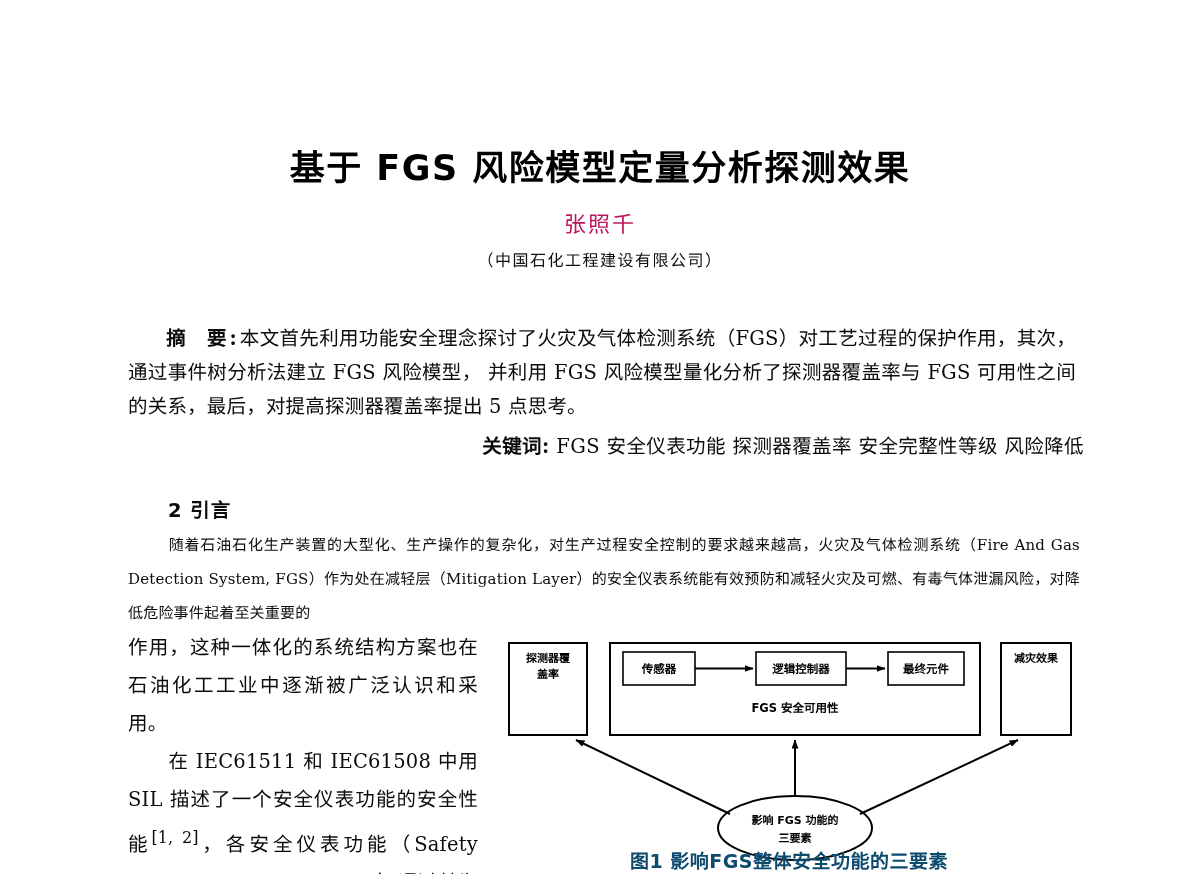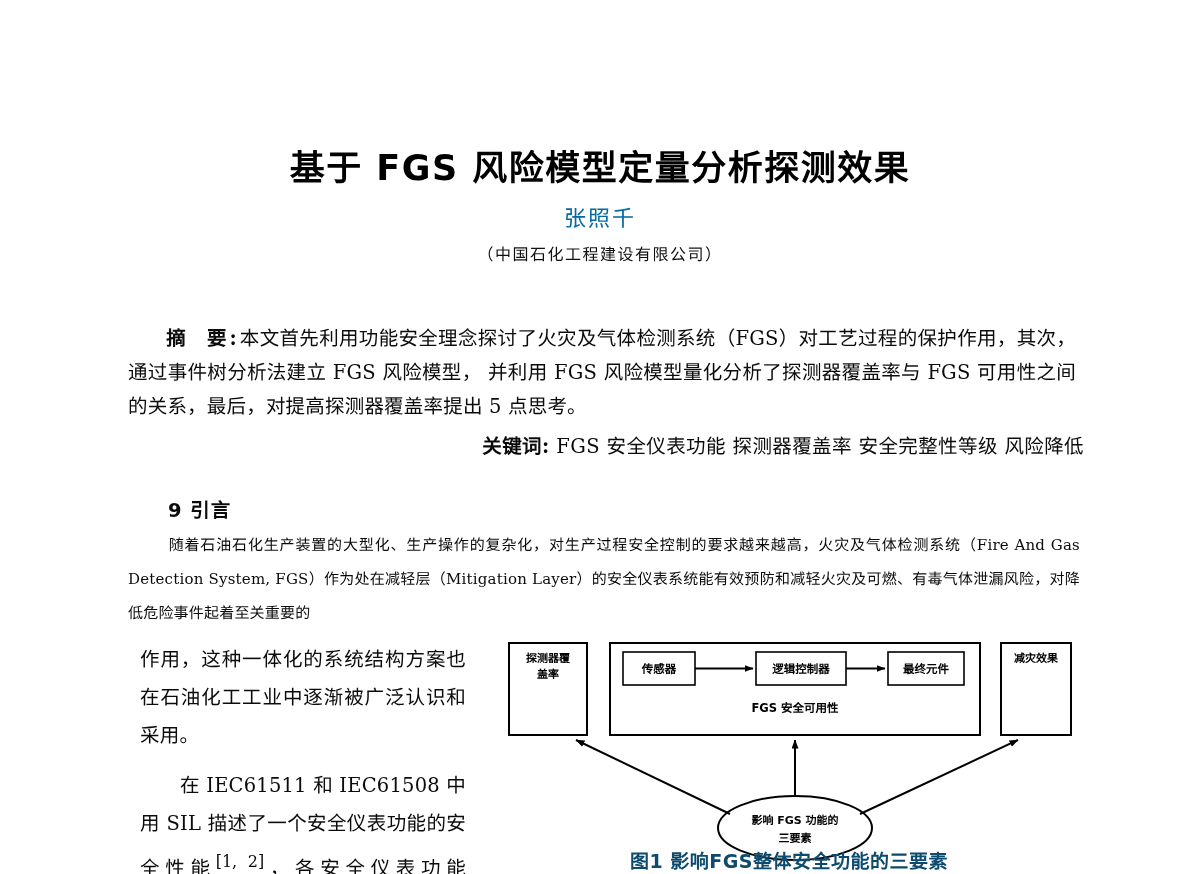--- a/index.html
+++ b/index.html
@@ -34,25 +34,25 @@
   }
   .doc-title {
     font-family: "DejaVu Sans", "Liberation Sans", sans-serif;
     font-size: 35px;
     font-weight: 700;
     letter-spacing: 1.5px;
     line-height: 1.15;
     color: #000;
   }
   .doc-author {
-    margin-top: 12px;
+    margin-top: 18px;
     font-size: 22px;
     font-family: "DejaVu Serif", "Liberation Serif", serif;
     letter-spacing: 2px;
-    color: #0369a1;
+    color: #be185d;
   }
   .doc-affiliation {
     margin-top: 9px;
     font-size: 16px;
     font-family: "DejaVu Serif", "Liberation Serif", serif;
     letter-spacing: 1.5px;
     color: #101010;
   }
 
   
@@ -127,21 +127,21 @@
     top: 629px;
     width: 350px;
     font-size: 19.5px;
     line-height: 38px;
     text-align: justify;
     letter-spacing: 0.2px;
     overflow: hidden;
     height: 245px;
   }
   .left-col p {
-    margin: 12px;
+    margin: 0;
   }
   .left-col .p-indent {
     display: inline-block;
     width: 40px;
   }
   .cite {
     font-size: 16px;
     vertical-align: super;
     letter-spacing: 0;
   }
@@ -191,21 +191,21 @@
   <div class="title-block">
     <div class="doc-title">基于 FGS 风险模型定量分析探测效果</div>
     <div class="doc-author">张照千</div>
     <div class="doc-affiliation">（中国石化工程建设有限公司）</div>
   </div>
 
   <div class="abstract"><span class="abstract-indent"></span><span class="lead">摘</span><span class="gap"></span><span class="lead">要:</span><span>本文首先利用功能安全理念探讨了火灾及气体检测系统（FGS）对工艺过程的保护作用，其次，通过事件树分析法建立 FGS 风险模型， 并利用 FGS 风险模型量化分析了探测器覆盖率与 FGS 可用性之间的关系，最后，对提高探测器覆盖率提出 5 点思考。</span></div>
 
   <div class="keywords"><span class="kw-lead">关键词:</span> <span>FGS 安全仪表功能 探测器覆盖率 安全完整性等级 风险降低</span></div>
 
-  <div class="section-heading">9 引言</div>
+  <div class="section-heading">2 引言</div>
 
   <div class="intro-para"><span class="p-indent"></span><span>随着石油石化生产装置的大型化、生产操作的复杂化，对生产过程安全控制的要求越来越高，火灾及气体检测系统（Fire And Gas Detection System, FGS）作为处在减轻层（Mitigation Layer）的安全仪表系统能有效预防和减轻火灾及可燃、有毒气体泄漏风险，对降低危险事件起着至关重要的</span></div>
 
   <div class="left-col">
     <p><span>作用，这种一体化的系统结构方案也在石油化工工业中逐渐被广泛认识和采用。</span></p>
     <p><span class="p-indent"></span><span>在 IEC61511 和 IEC61508 中用 SIL 描述了一个安全仪表功能的安全性能</span><span class="cite">[1, 2]</span><span>，各安全仪表功能（Safety instrument function, SIF）通过其为分配规定的 SIL 已达到风险降低的</span></p>
   </div>
 
   <div class="figure">
     <svg width="582" height="244" viewBox="0 0 582 244" xmlns="http://www.w3.org/2000/svg">

